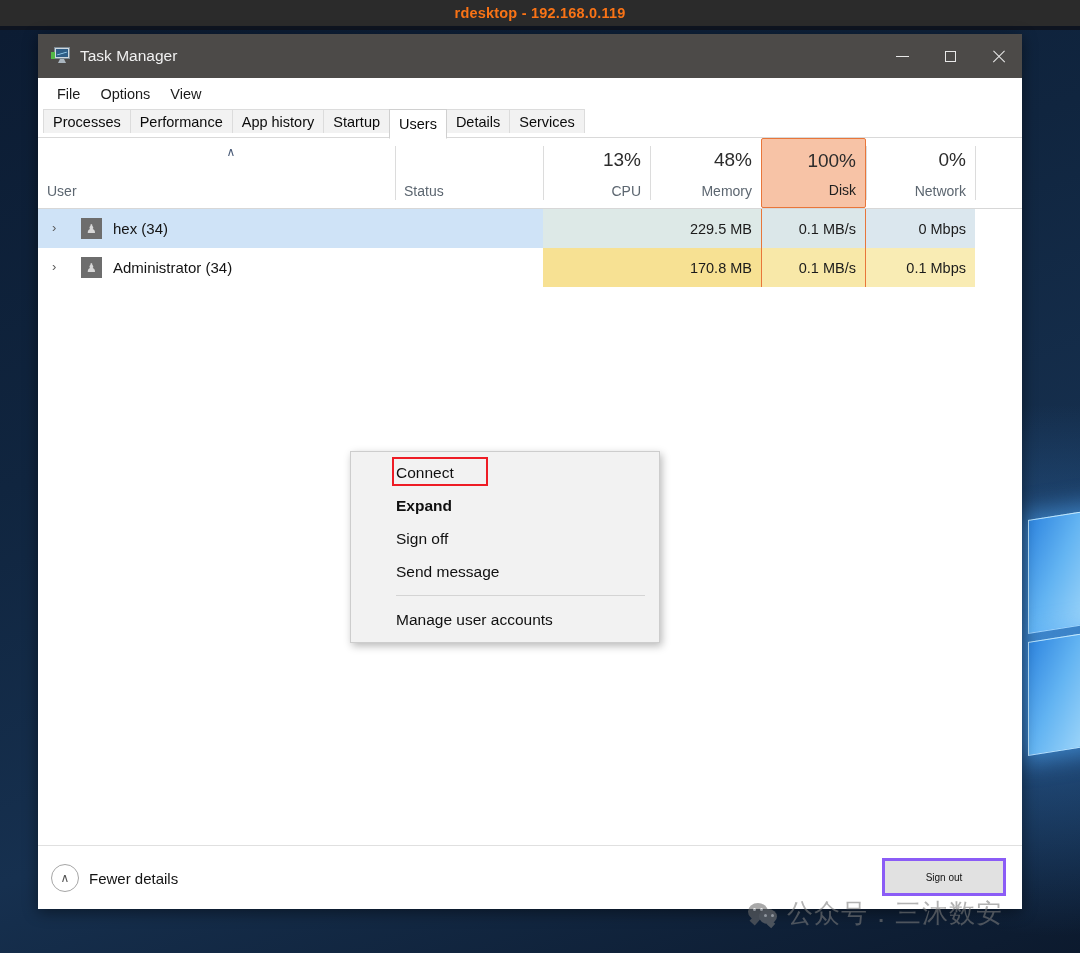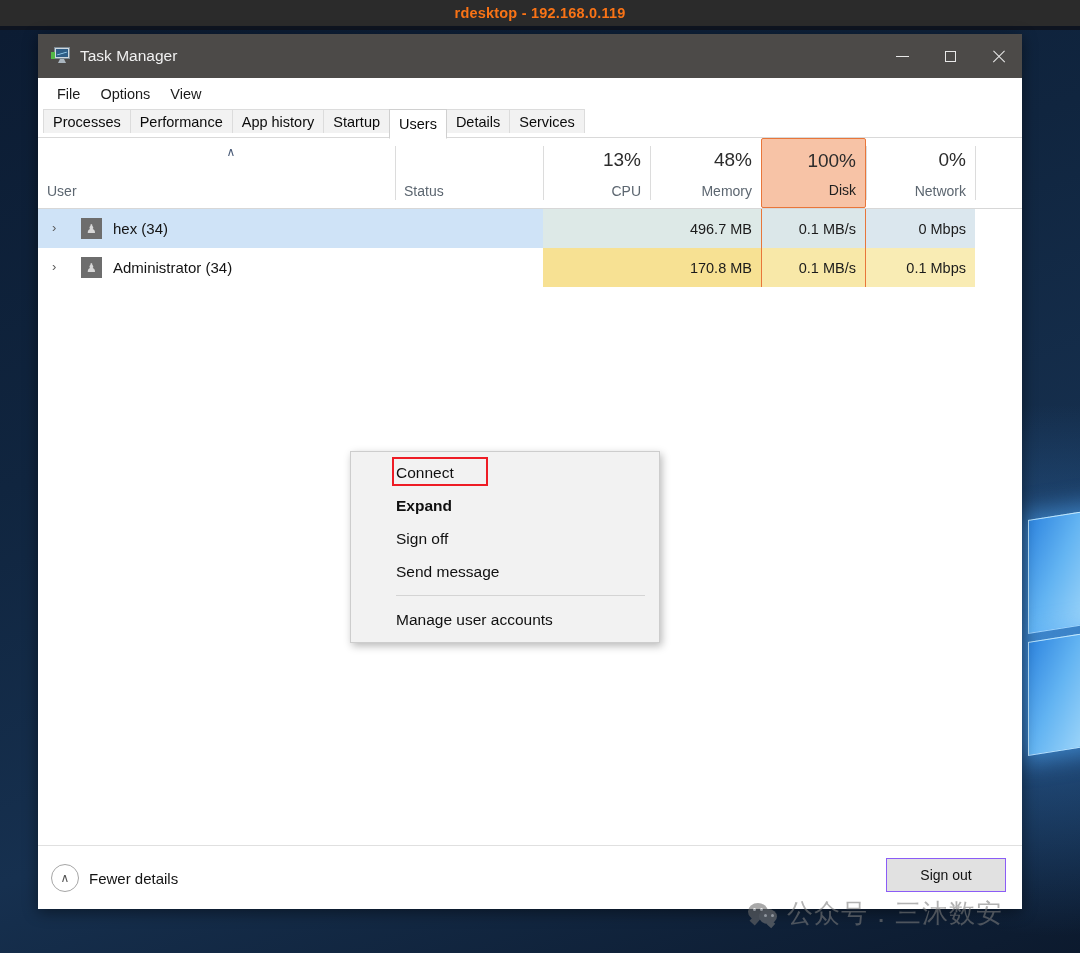--- a/index.html
+++ b/index.html
@@ -301,22 +301,22 @@
     line-height: 12px;
   }
   .fewer .ftxt {
     margin-left: 10px;
     font-size: 15px; color: #141414;
   }
   .signout {
     position: absolute; right: 16px; top: 12px;
     width: 118px; height: 32px;
     background: #e1e1e1;
-    border: 1px solid #8b5cf6;
-    font-size: 14px; color: #111;
+    border: 3px solid #8b5cf6;
+    font-size: 10px; color: #111;
     display: flex; align-items: center; justify-content: center;
     cursor: default;
   }
 
   
   .watermark {
     position: absolute;
     left: 748px; top: 896px;
     display: flex; align-items: center;
     opacity: .58;
@@ -449,21 +449,21 @@
 
       <div class="row" style="top:0;">
         <div class="cell" style="left:0; width:505px; background:#cfe3f7;">
           <span class="chev">›</span>
           <span class="user-badge">
             <span class="glyph">♟</span>
           </span>
           <span class="user-name">hex (34)</span>
         </div>
         <div class="cell num" style="left:505px; width:107px; background:#dde9e7;"></div>
-        <div class="cell num" style="left:612px; width:111px; background:#dde9e7;">496.7 MB</div>
+        <div class="cell num" style="left:612px; width:111px; background:#dde9e7;">229.5 MB</div>
         <div class="cell num" style="left:723px; width:105px; background:#dbe7e9; border-left:1px solid #e8763a; border-right:1px solid #e8763a;">0.1 MB/s</div>
         <div class="cell num" style="left:828px; width:109px; background:#dbe7ee;">0 Mbps</div>
       </div>
 
       <div class="row" style="top:39px;">
         <div class="cell" style="left:0; width:505px; background:#ffffff;">
           <span class="chev">›</span>
           <span class="user-badge">
             <span class="glyph">♟</span>
           </span>

